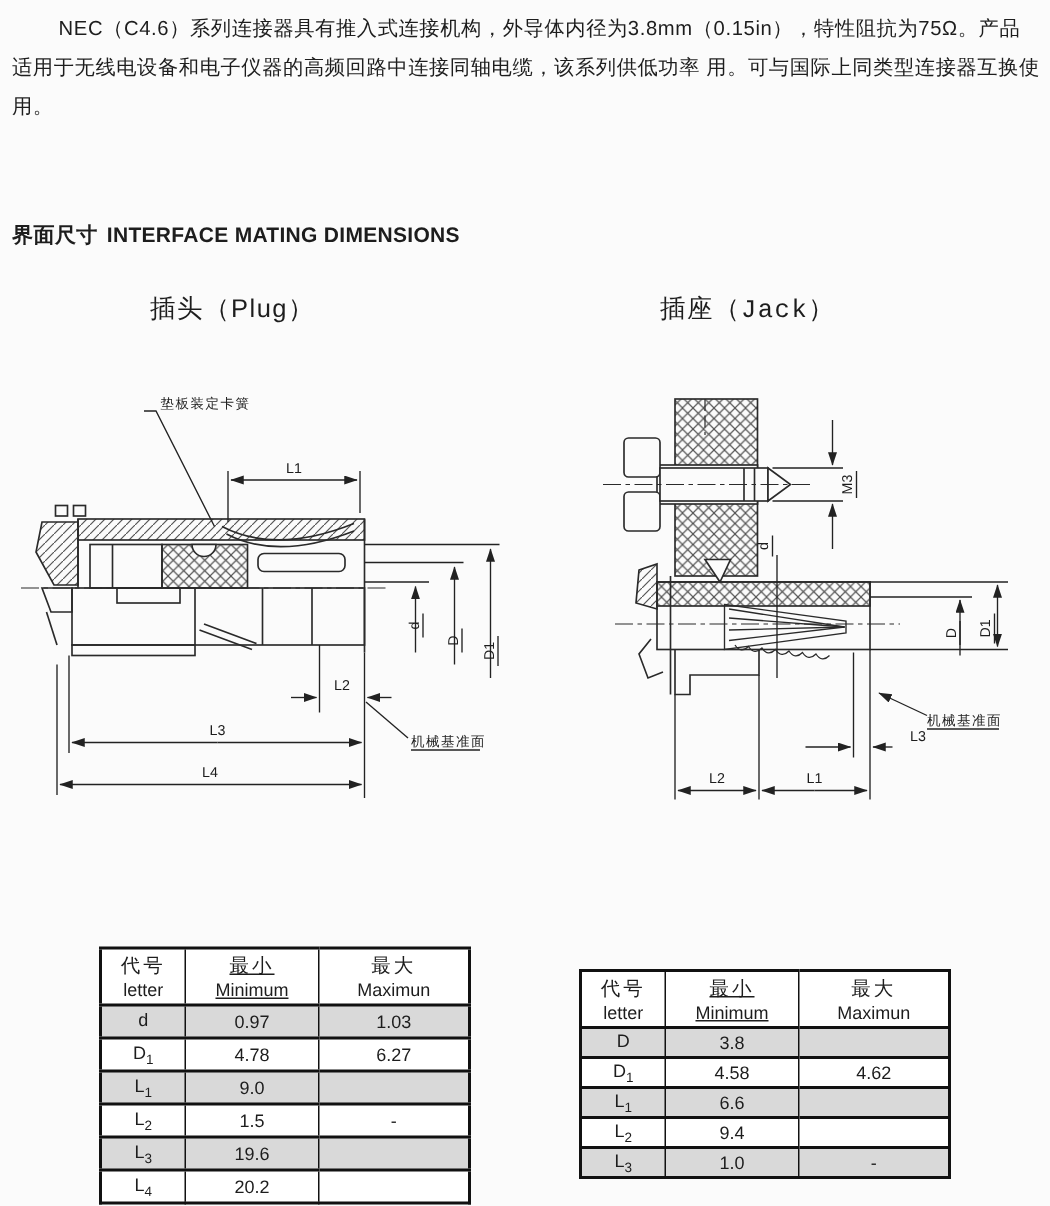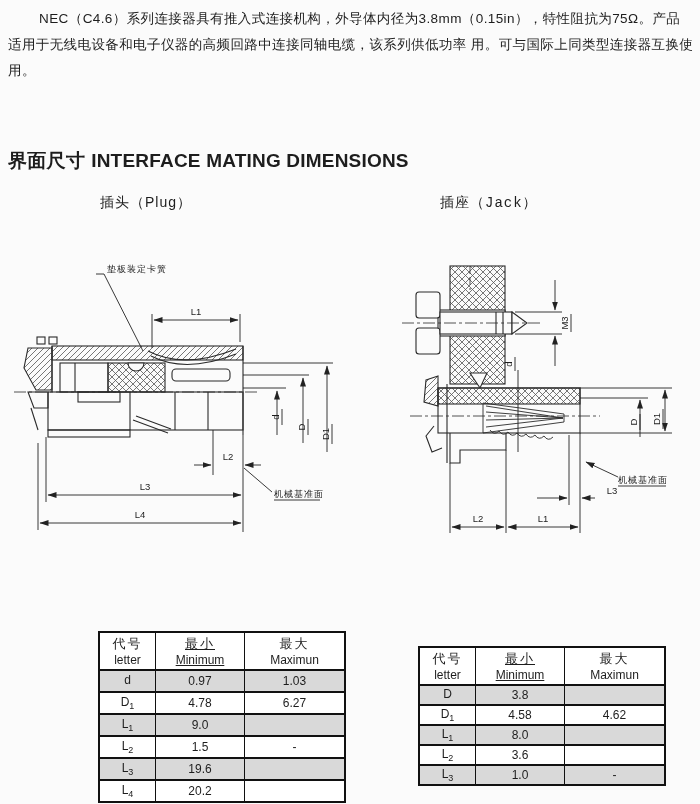--- a/index.html
+++ b/index.html
@@ -11,34 +11,34 @@
     position:relative;
     overflow:hidden;
   }
   .para{
     position:absolute;left:8px;top:6px;width:686px;
     font-size:13.5px;line-height:26px;
     text-indent:2.3em;letter-spacing:.4px;
   }
   .section-title{
     position:absolute;left:8px;top:148px;
-    font-size:19px;font-weight:bold;letter-spacing:.3px;
+    font-size:14px;font-weight:bold;letter-spacing:.3px;
   }
   .section-title .en{margin-left:6px;letter-spacing:.2px;}
-  .sub-head{position:absolute;top:194px;font-size:14px;letter-spacing:1px;}
+  .sub-head{position:absolute;top:194px;font-size:17px;letter-spacing:1px;}
   .sub-plug{left:100px;}
   .sub-jack{left:440px;font-family:Liberation Mono, monospace;}
   svg{position:absolute;}
   svg text{font-family:"Liberation Sans",sans-serif;fill:#1d1d1d;}
   .dimtxt{font-size:9.5px;}
   .cntxt{font-size:9px;letter-spacing:1px;}
   table{
     position:absolute;border-collapse:collapse;
     border:2px solid #111;background:#fff;
-    font-size:12px;table-layout:fixed;margin-left:32px;
+    font-size:12px;table-layout:fixed;
   }
   .tbl-plug{left:66px;top:631px;width:242px;}
   .tbl-jack{left:386px;top:646px;width:242px;}
   th,td{
     border-left:1px solid #111;border-top:2px solid #111;
     text-align:center;vertical-align:middle;padding:0;
     font-weight:normal;
   }
   th .zh{font-size:13px;letter-spacing:2px;}
   th .en{font-size:12px;}
@@ -325,26 +325,26 @@
       <td>3.8</td>
       <td></td>
     </tr>
     <tr>
       <td><span>D</span><sub>1</sub></td>
       <td>4.58</td>
       <td>4.62</td>
     </tr>
     <tr class="shade">
       <td><span>L</span><sub>1</sub></td>
-      <td>8.0</td>
+      <td>6.6</td>
       <td></td>
     </tr>
     <tr>
       <td><span>L</span><sub>2</sub></td>
-      <td>3.6</td>
+      <td>9.4</td>
       <td></td>
     </tr>
     <tr class="shade">
       <td><span>L</span><sub>3</sub></td>
       <td>1.0</td>
       <td>-</td>
     </tr>
   </tbody>
 </table>
 

